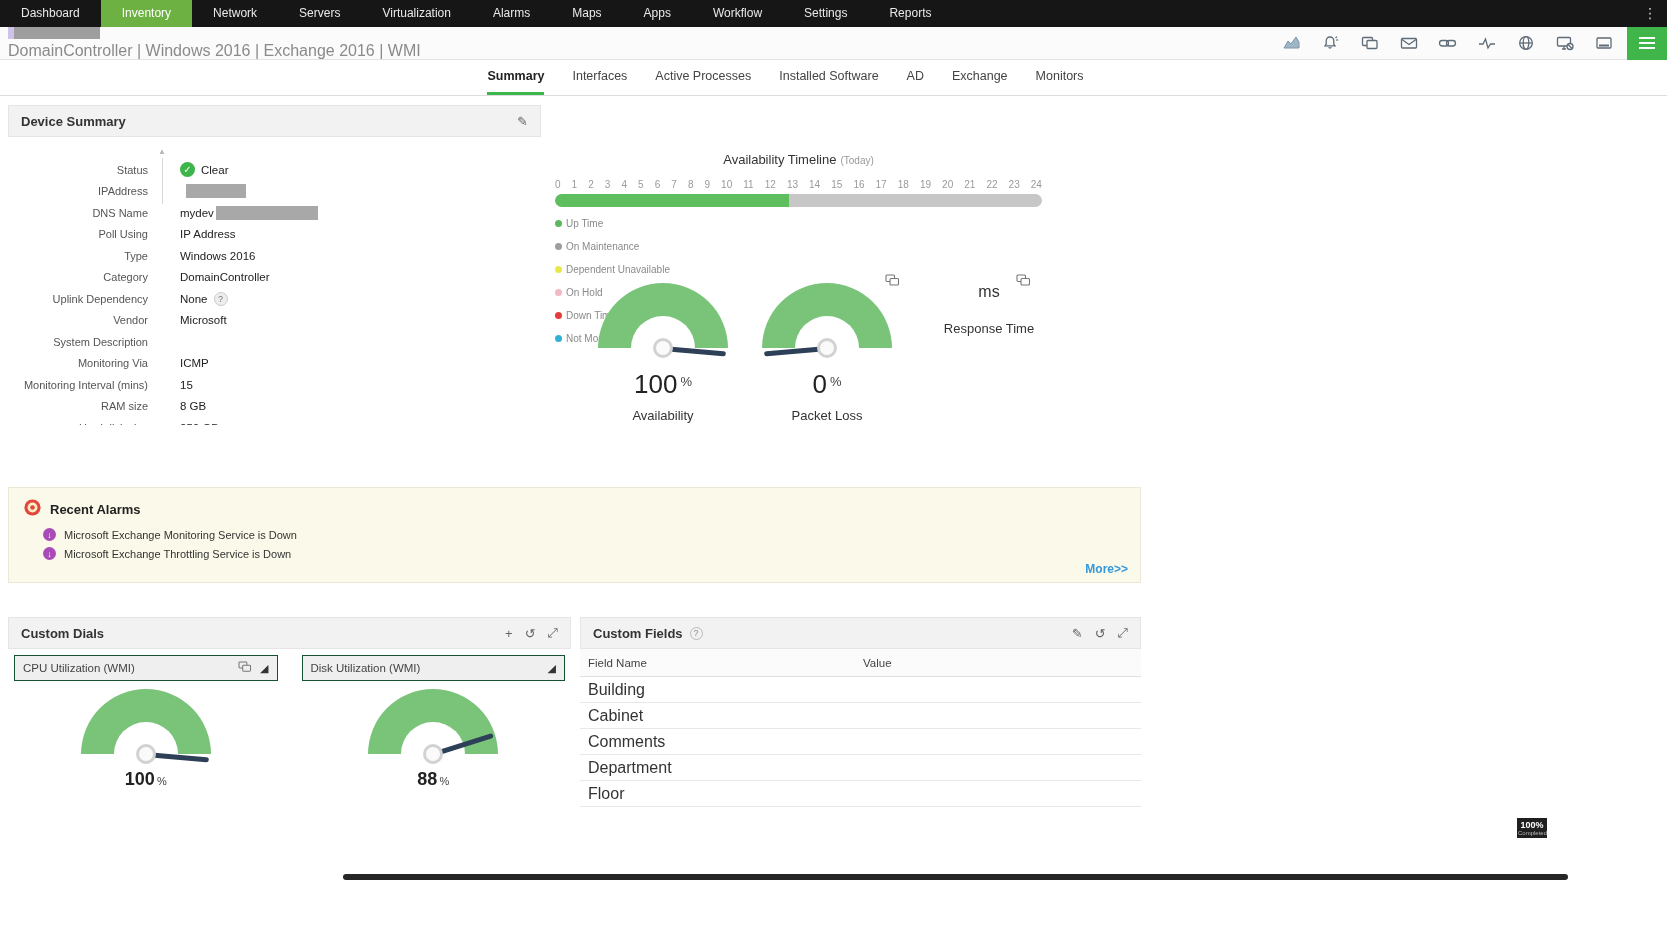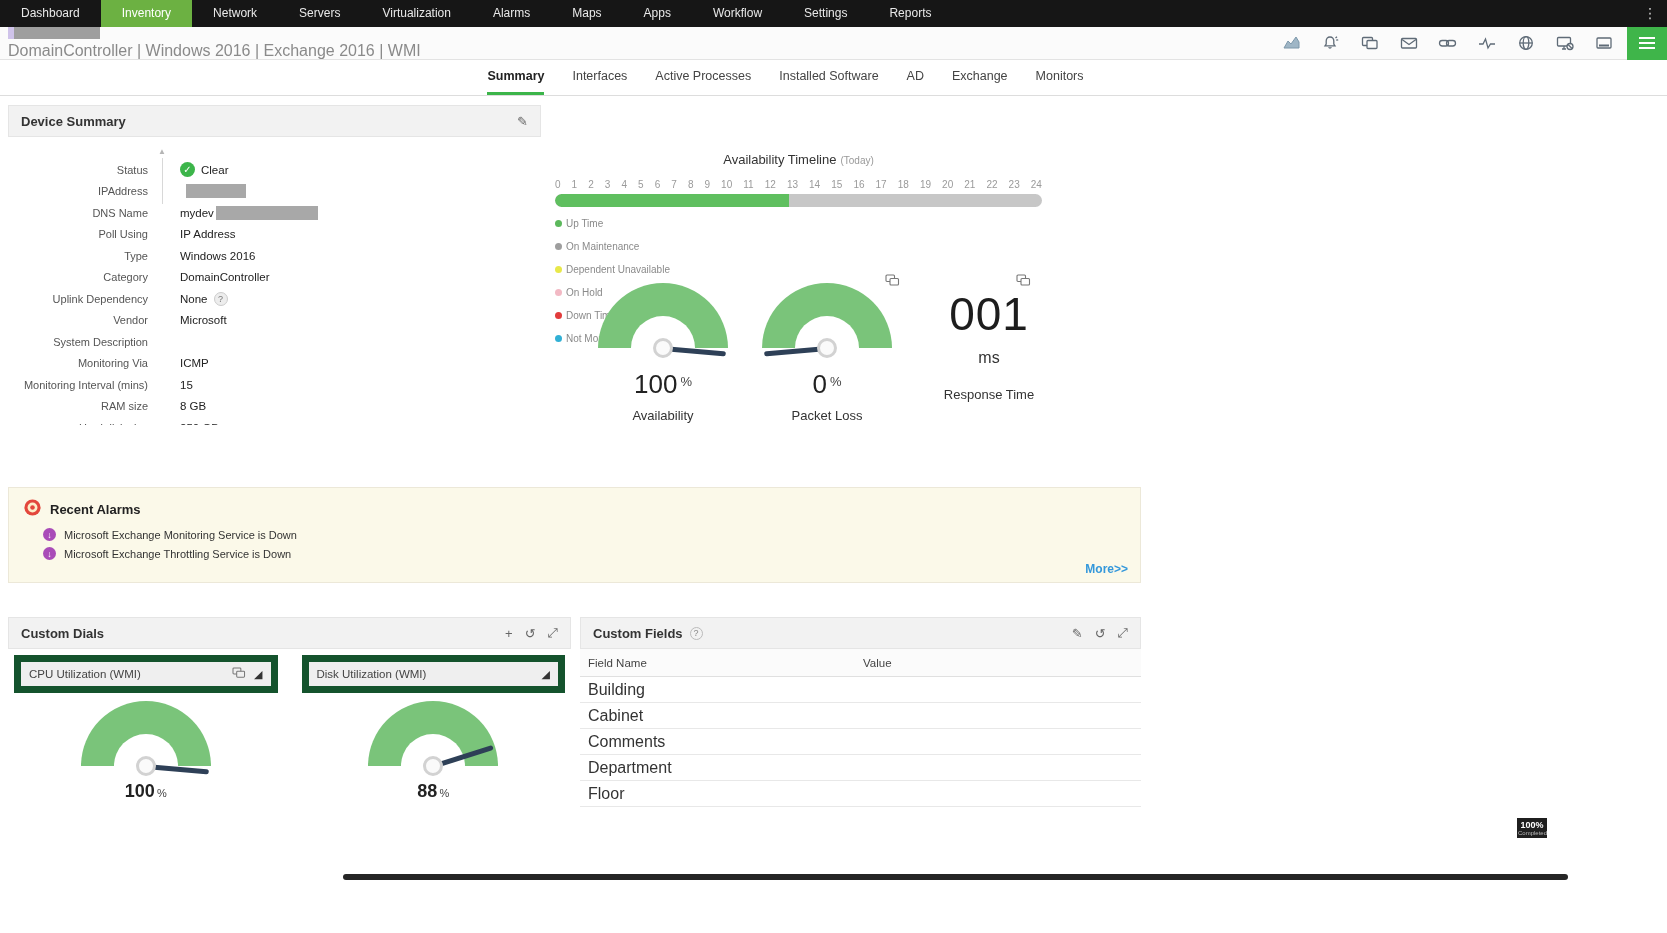--- a/index.html
+++ b/index.html
@@ -100,21 +100,21 @@
   .sev-icon { width:13px; height:13px; border-radius:50%; background:#a94cb8; color:#fff; font-size:9px;
     display:inline-flex; align-items:center; justify-content:center; }
   .alarm-text { font-size:11px; color:#333; }
   .more-link { position:absolute; right:12px; bottom:6px; color:#3498db; font-size:12px;
     font-weight:bold; cursor:pointer; }
 
   
   .dials-panel { position:absolute; left:8px; top:617px; width:563px; }
   .dial-row { display:flex; gap:24px; padding:6px; }
   .dial-card { width:270px; }
-  .dial-head { height:25px; background:#efefef; border:7px solid #14532d; display:flex;
+  .dial-head { height:25px; background:#efefef; border:1px solid #14532d; display:flex;
     align-items:center; padding:12px 8px; }
   .dial-title { font-size:11.5px; color:#444; }
   .dial-icons { margin-left:auto; display:flex; align-items:center; gap:8px; }
   .icon-stack svg { stroke:#777; fill:none; stroke-width:1.1; }
   .icon-chart { font-size:11px; color:#333; cursor:pointer; }
   .dial-value { text-align:center; font-size:18px; font-weight:bold; color:#222; margin-top:8px; }
   .dial-value .unit { font-size:11px; font-weight:normal; color:#444; margin-left:2px; }
 
   
   .cf-panel { position:absolute; left:580px; top:617px; width:561px; }
@@ -524,21 +524,20 @@
       <div class="metric-label">Packet Loss</div>
     </div>
 
   <div class="metric response">
     <span class="dial-config">
       <svg width="15" height="13" viewBox="0 0 15 13">
           <rect x="1" y="1" width="8.5" height="6.5" rx="1"></rect>
           <rect x="5" y="4.5" width="8.5" height="6.5" rx="1" fill="#fff"></rect>
         </svg>
     </span>
-    <div class="resp-value">001</div>
     <div class="resp-unit">ms</div>
     <div class="metric-label">Response Time</div>
   </div>
 </div>
 
 <div class="alarms">
   <div class="alarms-head">
     <span>
       <svg width="19" height="19" viewBox="0 0 20 20">
           <circle cx="10" cy="10" r="8.5" fill="#e3473c"></circle>

